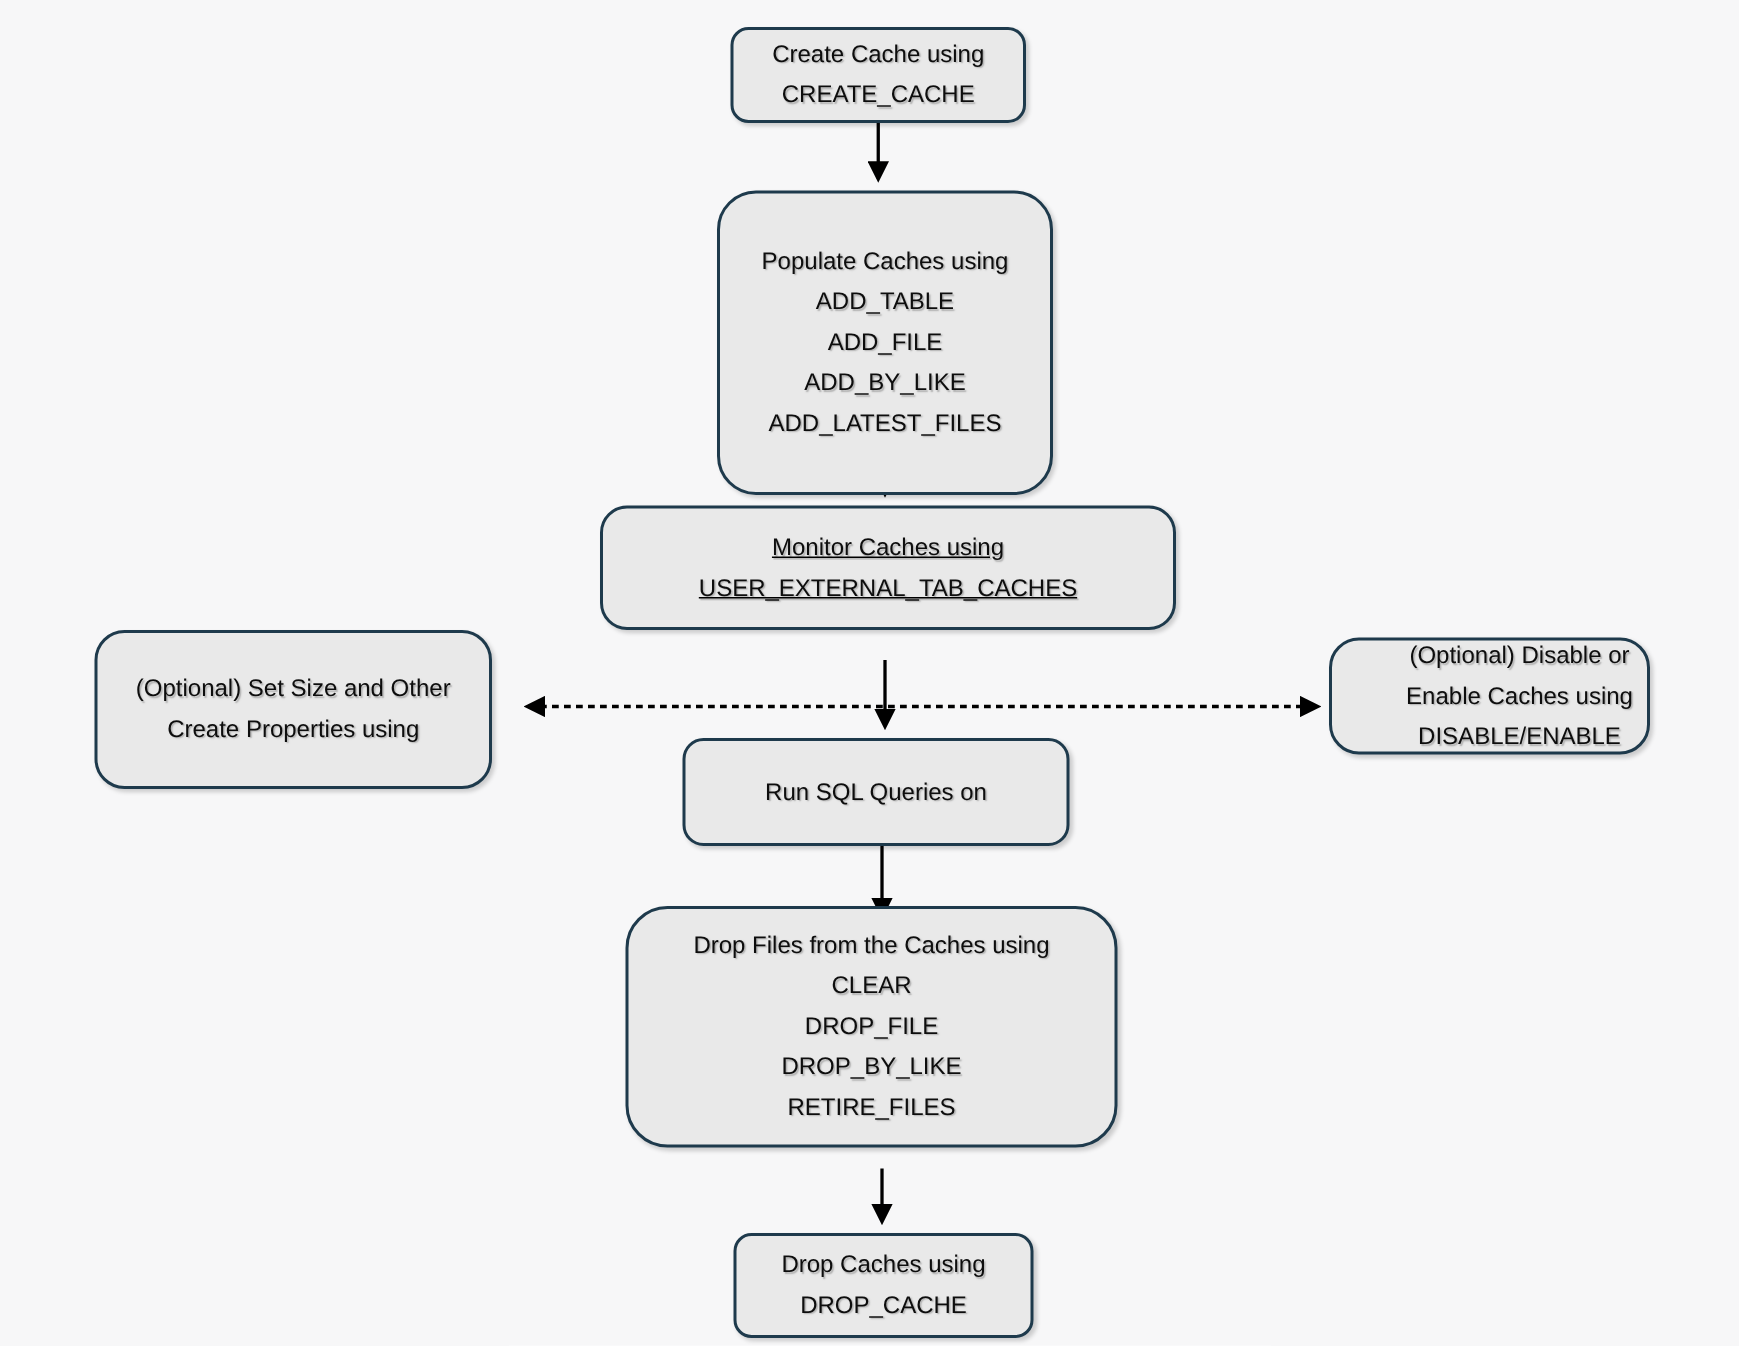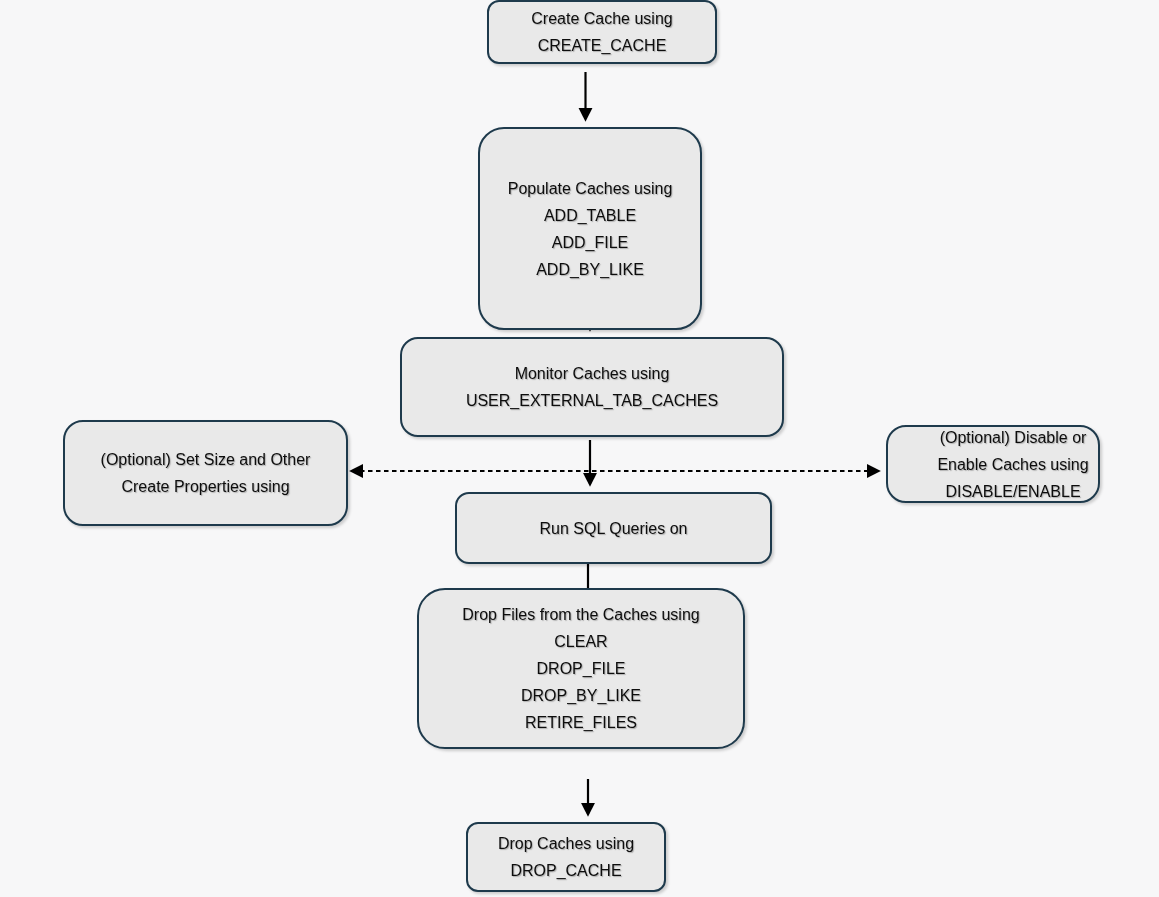--- a/index.html
+++ b/index.html
@@ -24,28 +24,28 @@
     text-align:center;
   }
   .node .line{
     font-size:16px;
     line-height:27px;
     color:#0d0d0d;
     white-space:nowrap;
     text-shadow:1px 1px 1px rgba(125,125,125,0.55);
   }
   
-  .n-create   {left:487px;top:0;  width:230px;height:64px; border-radius:12px;}
+  .n-create   {left:487px;top:18px;  width:197px;height:64px; border-radius:12px;}
   .n-populate {left:478px;top:127px;width:224px;height:203px;border-radius:26px;}
-  .n-monitor  {left:400px;top:337px;width:384px;height:100px;border-radius:18px;}
-  .n-setprop  {left:63px; top:420px;width:285px;height:106px;border-radius:20px;}
+  .n-monitor  {left:400px;top:337px;width:384px;height:83px;border-radius:18px;text-decoration:underline;}
+  .n-setprop  {left:63px; top:420px;width:265px;height:106px;border-radius:20px;}
   .n-disable  {left:886px;top:425px;width:214px;height:78px;border-radius:20px;padding-left:40px;}
-  .n-runsql   {left:455px;top:492px;width:317px;height:72px; border-radius:14px;}
-  .n-dropfiles{left:417px;top:588px;width:328px;height:161px;border-radius:28px;}
-  .n-dropcache{left:466px;top:822px;width:200px;height:70px; border-radius:12px;}
+  .n-runsql   {left:455px;top:492px;width:258px;height:72px; border-radius:14px;}
+  .n-dropfiles{left:417px;top:604px;width:328px;height:161px;border-radius:28px;}
+  .n-dropcache{left:489px;top:822px;width:200px;height:70px; border-radius:12px;}
 </style>
 </head>
 <body>
 
 <div class="canvas">
 
   <svg class="arrow-layer" width="1159" height="897" viewBox="0 0 1159 897" xmlns="http://www.w3.org/2000/svg">
     <defs>
       <marker id="ah-end" viewBox="0 0 10 10" refX="8" refY="5" markerWidth="6.5" markerHeight="6.5" orient="auto">
         <path d="M0,0 L10,5 L0,10 z" fill="#000"></path>
@@ -66,20 +66,21 @@
   <div class="node n-create">
     <div class="line">Create Cache using</div>
     <div class="line">CREATE_CACHE</div>
   </div>
 
   <div class="node n-populate">
     <div class="line">Populate Caches using</div>
     <div class="line">ADD_TABLE</div>
     <div class="line">ADD_FILE</div>
     <div class="line">ADD_BY_LIKE</div>
+    <div class="line">ADD_LATEST_FILES</div>
   </div>
 
   <div class="node n-monitor">
     <div class="line">Monitor Caches using</div>
     <div class="line">USER_EXTERNAL_TAB_CACHES</div>
   </div>
 
   <div class="node n-setprop">
     <div class="line">(Optional) Set Size and Other</div>
     <div class="line">Create Properties using</div>

